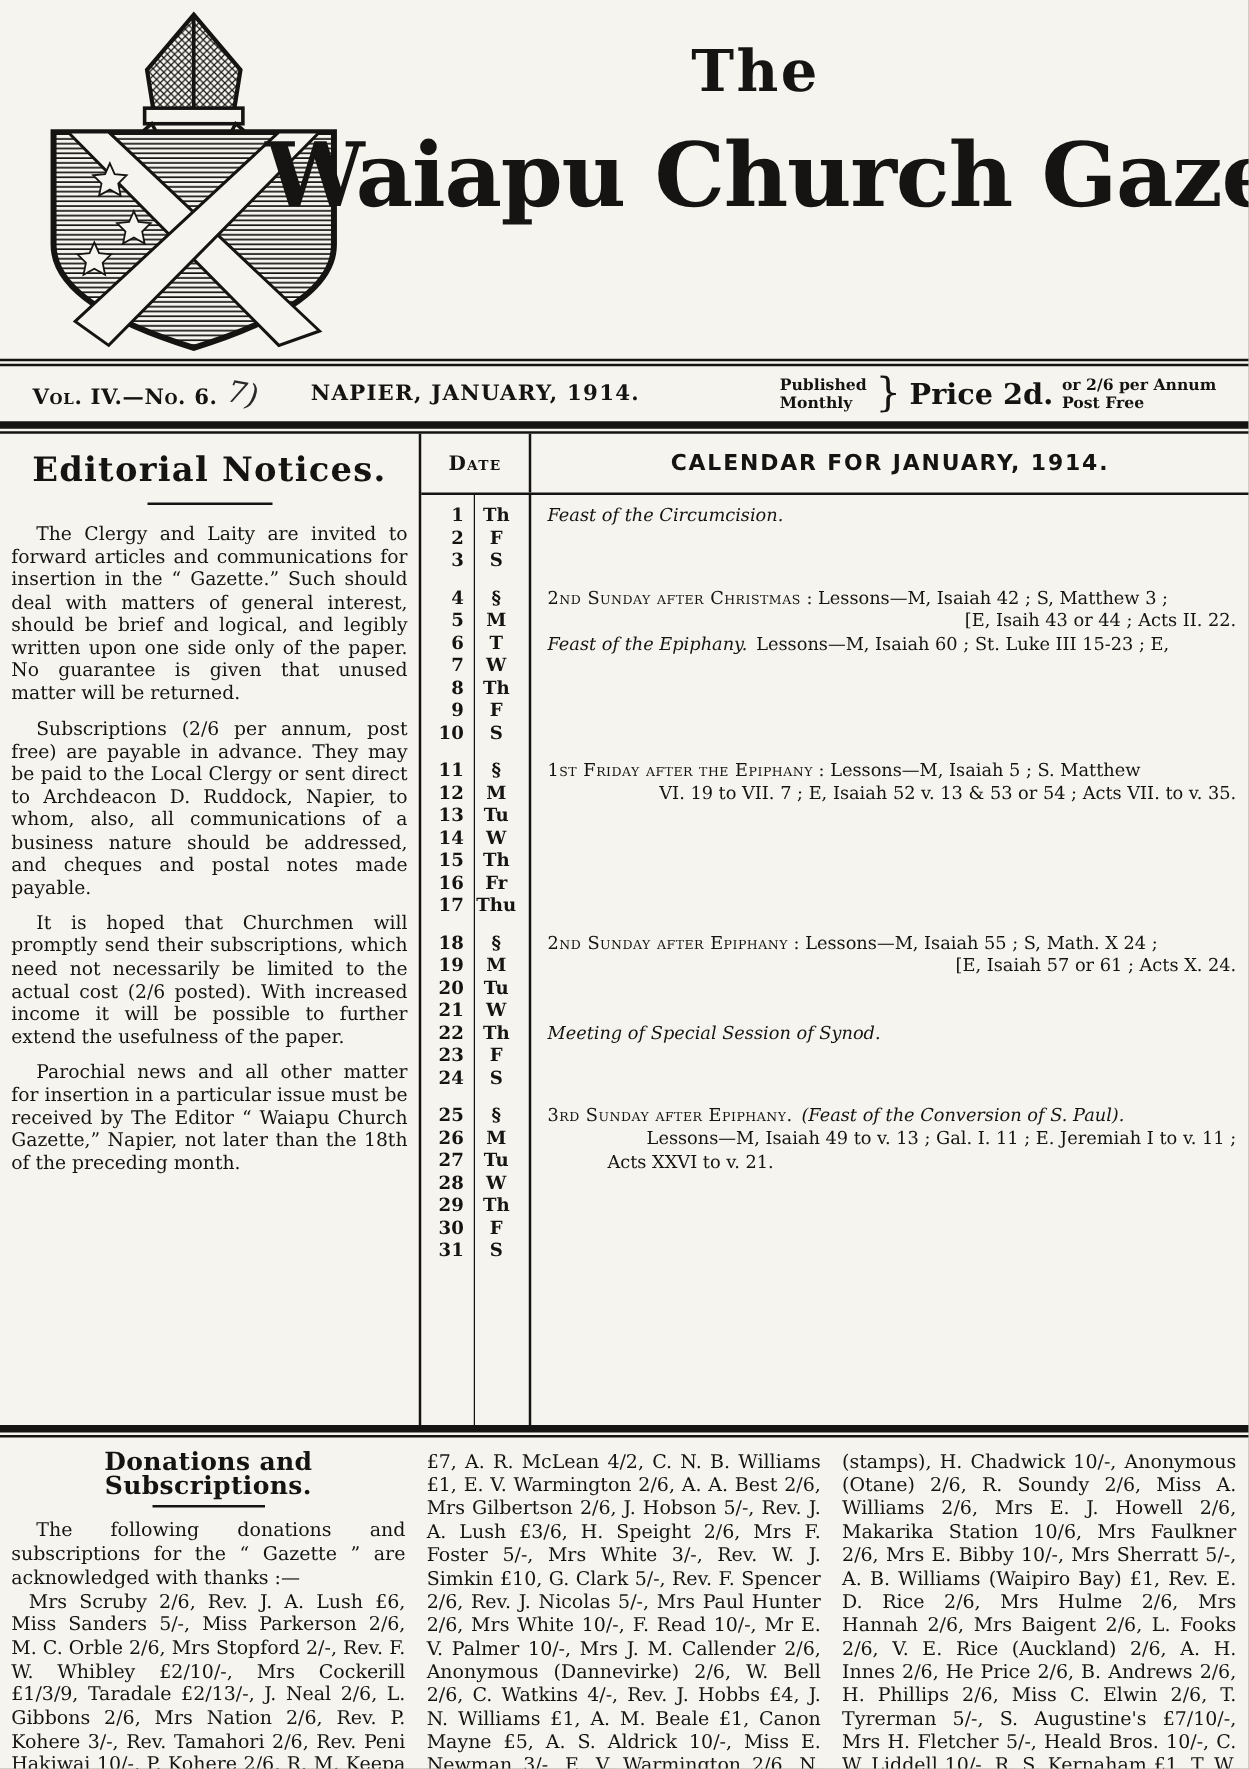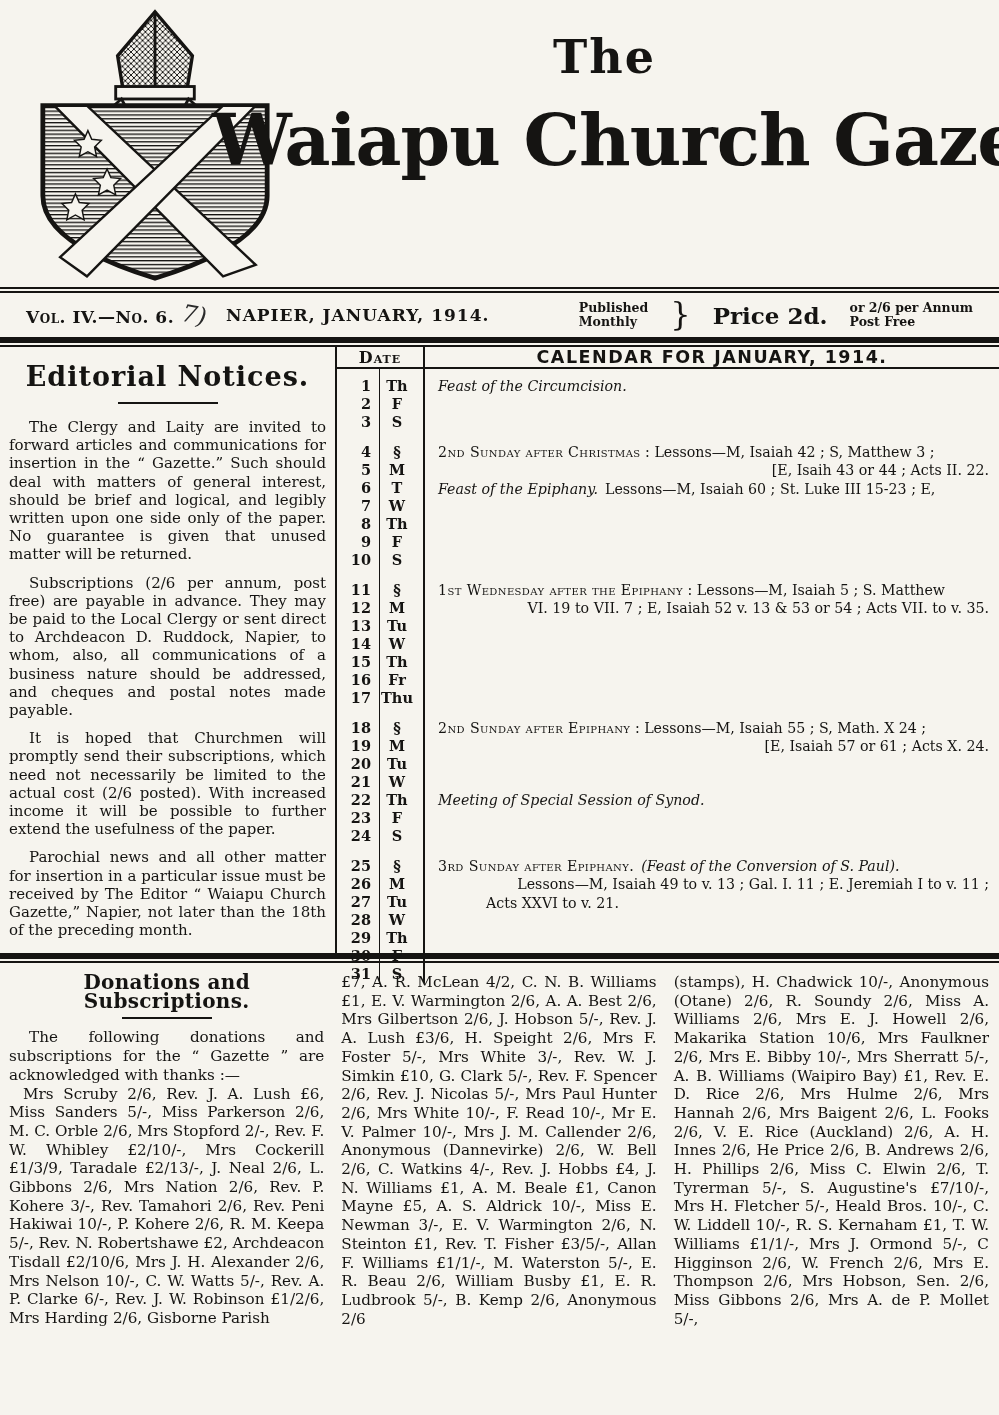--- a/index.html
+++ b/index.html
@@ -18,28 +18,28 @@
   .rule-thin2{height:2px;border-top:2px solid #151412;border-bottom:2px solid #151412;}
   .rule-heavy{height:2px;border-top:6px solid #151412;border-bottom:2px solid #151412;}
 
   
   .issue-row{height:44px;display:flex;align-items:center;justify-content:space-between;
              padding:0 26px;}
   .vol{font-weight:700;font-size:17px;font-variant:small-caps;letter-spacing:.5px;white-space:nowrap;}
   .hand{display:inline-block;font-size:24px;font-style:italic;font-weight:400;color:#2a2a2a;
         transform:rotate(10deg);margin-left:8px;}
   .place{font-weight:700;font-size:17px;letter-spacing:1px;margin-left:-70px;white-space:nowrap;}
-  .pricebox{display:flex;align-items:center;gap:22px;white-space:nowrap;}
+  .pricebox{display:flex;align-items:center;gap:7px;white-space:nowrap;}
   .pub,.annum{font-size:12.5px;font-weight:700;line-height:14px;}
   .annum{text-align:left;}
   .brace{font-size:32px;font-weight:400;margin-top:-3px;}
   .price{font-size:23px;font-weight:700;}
 
   
-  .main{display:flex;height:606px;}
+  .main{display:flex;height:793px;}
   .left-col{width:337px;box-sizing:border-box;border-right:2px solid #151412;
             padding:14px 9px 0 9px;overflow:hidden;}
   .ed-heading{text-align:center;font-size:27px;font-weight:700;letter-spacing:1px;}
   .short-rule{width:100px;border-top:2.5px solid #151412;margin:10px auto 14px;}
   .ed-para{font-size:15px;line-height:18.2px;text-align:justify;text-indent:20px;margin:0 0 10px;}
 
   .cal-col{flex:1;display:flex;flex-direction:column;}
   .cal-head{display:flex;height:47px;border-bottom:2.5px solid #151412;}
   .date-head{width:86px;display:flex;align-items:center;justify-content:center;
              font-variant:small-caps;font-weight:700;font-size:16px;letter-spacing:1px;}
@@ -287,21 +287,21 @@
         <div class="entries">
           <div class="entry" style="top:8px">
             <span class="line"><span class="it">Feast of the Circumcision.</span></span>
           </div>
           <div class="entry" style="top:74px">
             <span class="line"><span class="sc">2nd Sunday after Christmas</span><span> : Lessons—M, Isaiah 42 ; S, Matthew 3 ;</span></span>
             <span class="line r">[E, Isaih 43 or 44 ; Acts II. 22.</span>
             <span class="line"><span class="it">Feast of the Epiphany.</span><span> Lessons—M, Isaiah 60 ; St. Luke III 15-23 ; E,</span></span>
           </div>
           <div class="entry" style="top:212px">
-            <span class="line"><span class="sc">1st Wednesday after the Epiphany</span><span> : Lessons—M, Isaiah 5 ; S. Matthew</span></span>
+            <span class="line"><span class="sc">1st Friday after the Epiphany</span><span> : Lessons—M, Isaiah 5 ; S. Matthew</span></span>
             <span class="line r">VI. 19 to VII. 7 ; E, Isaiah 52 v. 13 &amp; 53 or 54 ; Acts VII. to v. 35.</span>
           </div>
           <div class="entry" style="top:350px">
             <span class="line"><span class="sc">2nd Sunday after Epiphany</span><span> : Lessons—M, Isaiah 55 ; S, Math. X 24 ;</span></span>
             <span class="line r">[E, Isaiah 57 or 61 ; Acts X. 24.</span>
           </div>
           <div class="entry" style="top:422px">
             <span class="line"><span class="it">Meeting of Special Session of Synod.</span></span>
           </div>
           <div class="entry" style="top:488px">

